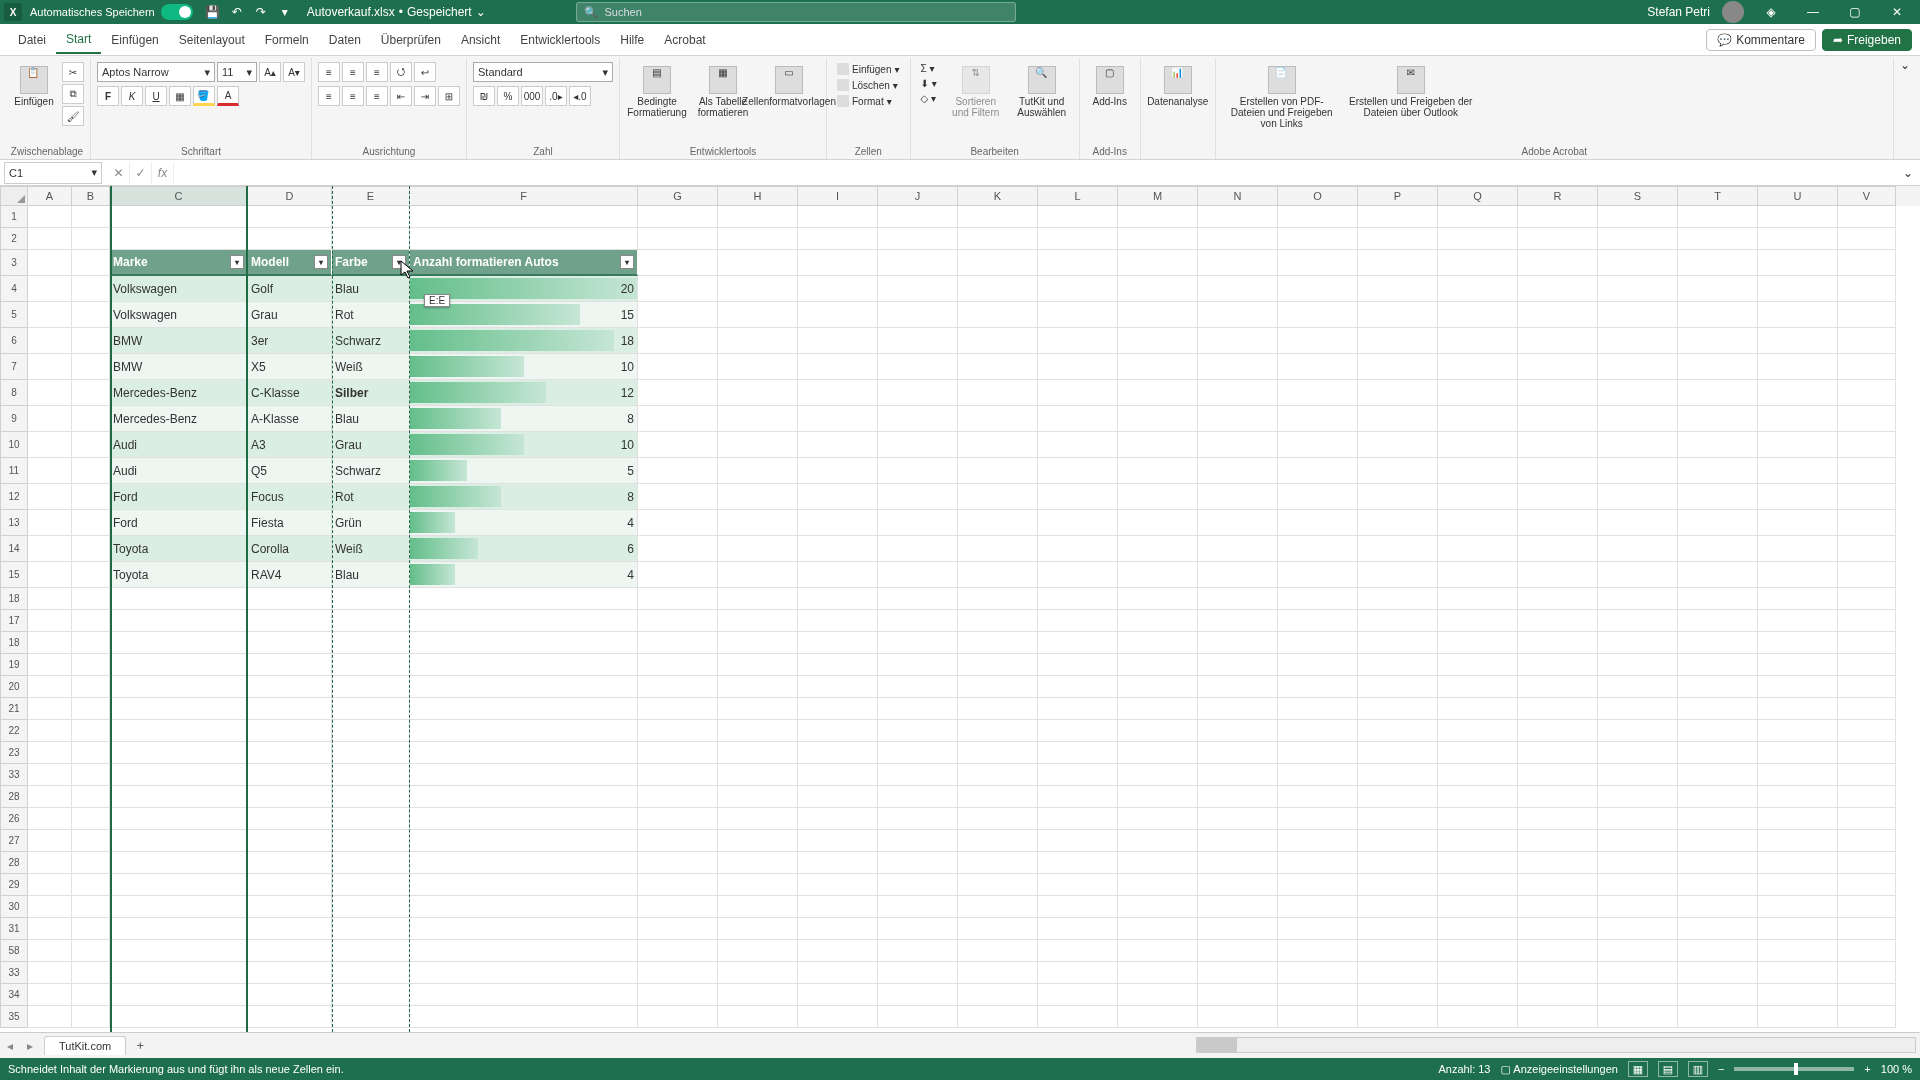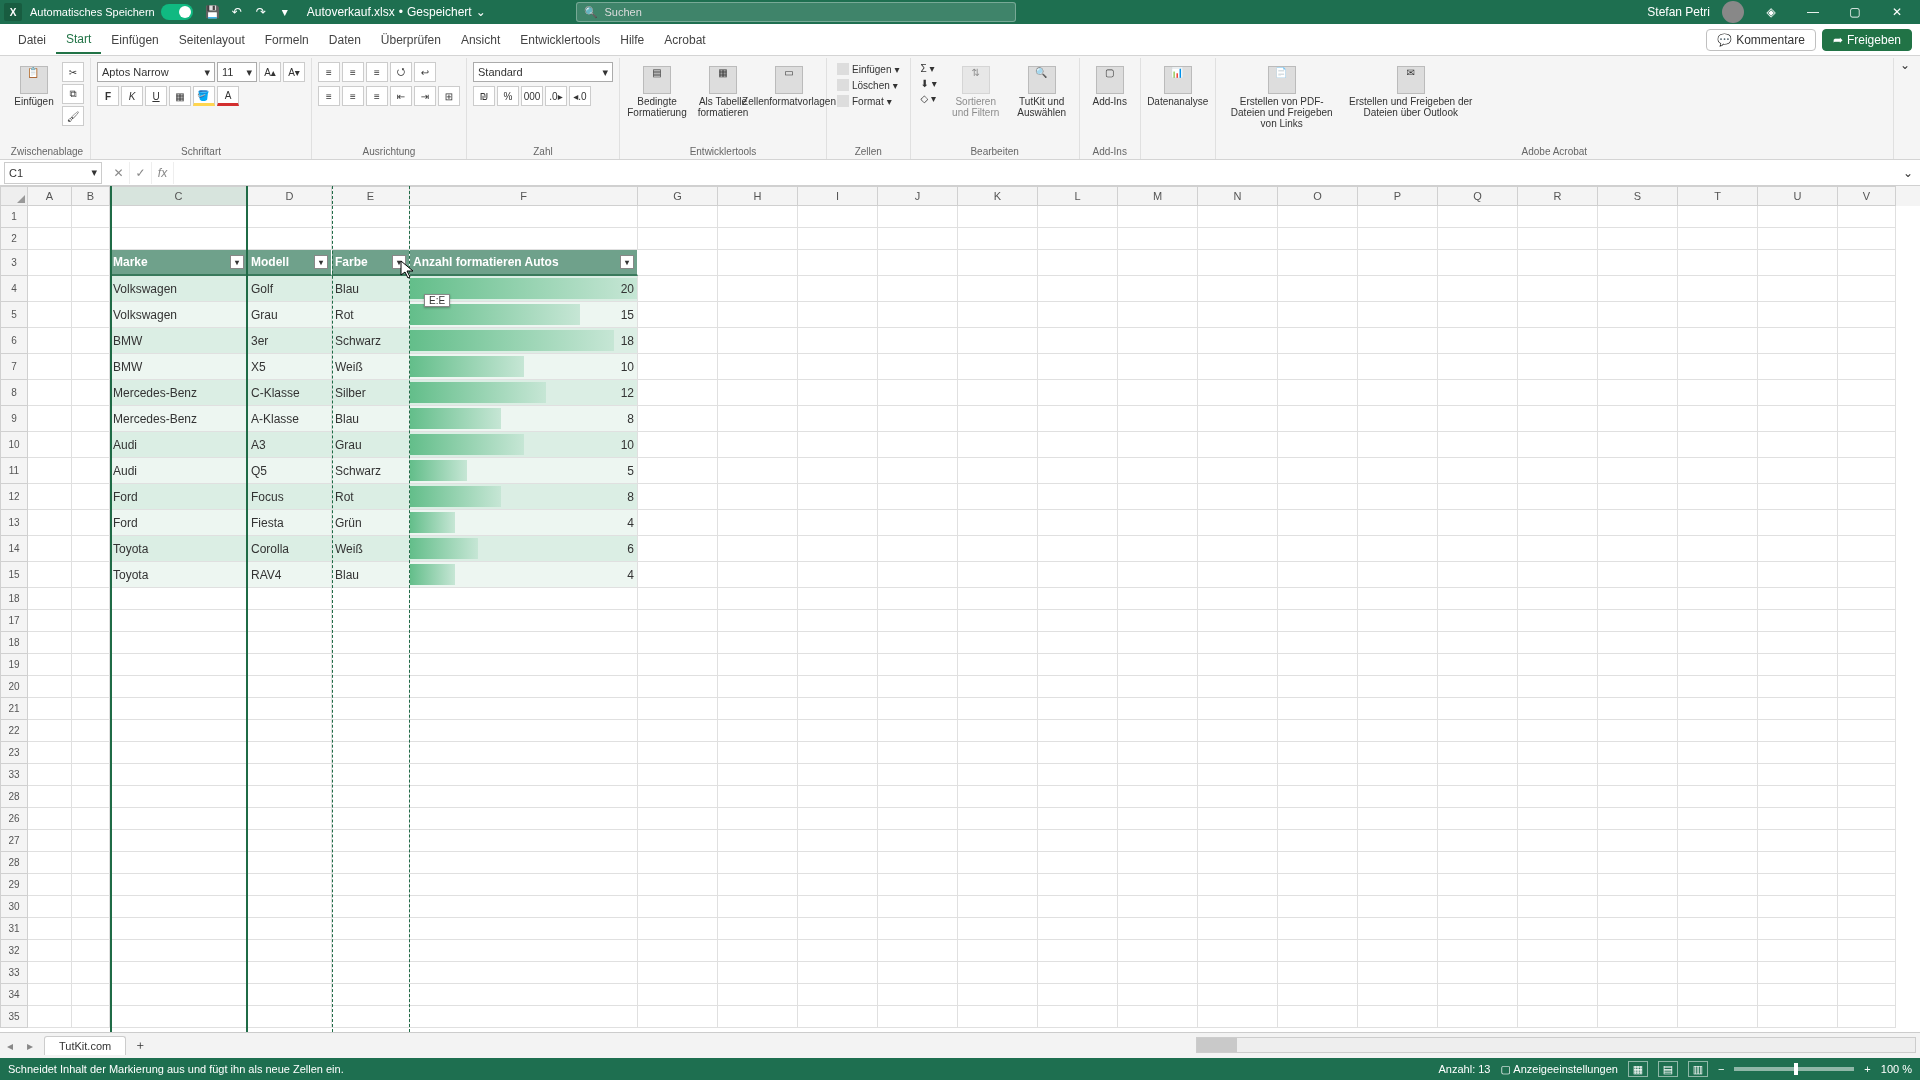--- a/index.html
+++ b/index.html
@@ -554,21 +554,21 @@
         <div class="cell cT" style="width: 80px;"></div>
         <div class="cell cU" style="width: 80px;"></div>
         <div class="cell cV" style="width: 58px;"></div>
       </div>
       <div class="rowline" style="height: 26px;">
         <div class="rh">8</div>
         <div class="cell cA" style="width: 44px;"></div>
         <div class="cell cB" style="width: 38px;"></div>
         <div class="cell cC bandA" style="width: 138px;">Mercedes-Benz</div>
         <div class="cell cD bandA" style="width: 84px;">C-Klasse</div>
-        <div class="cell cE bandA" style="width: 78px;">Silber</div>
+        <div class="cell cE bandA" style="width: 78px; font-weight: bold;">Silber</div>
         <div class="cell cF bandA num" style="width: 228px;">
           <div class="bar" style="width: 60%;"></div>
           <span class="val">12</span>
         </div>
         <div class="cell cG" style="width: 80px;"></div>
         <div class="cell cH" style="width: 80px;"></div>
         <div class="cell cI" style="width: 80px;"></div>
         <div class="cell cJ" style="width: 80px;"></div>
         <div class="cell cK" style="width: 80px;"></div>
         <div class="cell cL" style="width: 80px;"></div>
@@ -1173,21 +1173,21 @@
         <div class="cell cO" style="width: 80px;"></div>
         <div class="cell cP" style="width: 80px;"></div>
         <div class="cell cQ" style="width: 80px;"></div>
         <div class="cell cR" style="width: 80px;"></div>
         <div class="cell cS" style="width: 80px;"></div>
         <div class="cell cT" style="width: 80px;"></div>
         <div class="cell cU" style="width: 80px;"></div>
         <div class="cell cV" style="width: 58px;"></div>
       </div>
       <div class="rowline">
-        <div class="rh">32</div>
+        <div class="rh">58</div>
         <div class="cell cA" style="width: 44px;"></div>
         <div class="cell cB" style="width: 38px;"></div>
         <div class="cell cC" style="width: 138px;"></div>
         <div class="cell cD" style="width: 84px;"></div>
         <div class="cell cE" style="width: 78px;"></div>
         <div class="cell cF" style="width: 228px;"></div>
         <div class="cell cG" style="width: 80px;"></div>
         <div class="cell cH" style="width: 80px;"></div>
         <div class="cell cI" style="width: 80px;"></div>
         <div class="cell cJ" style="width: 80px;"></div>

